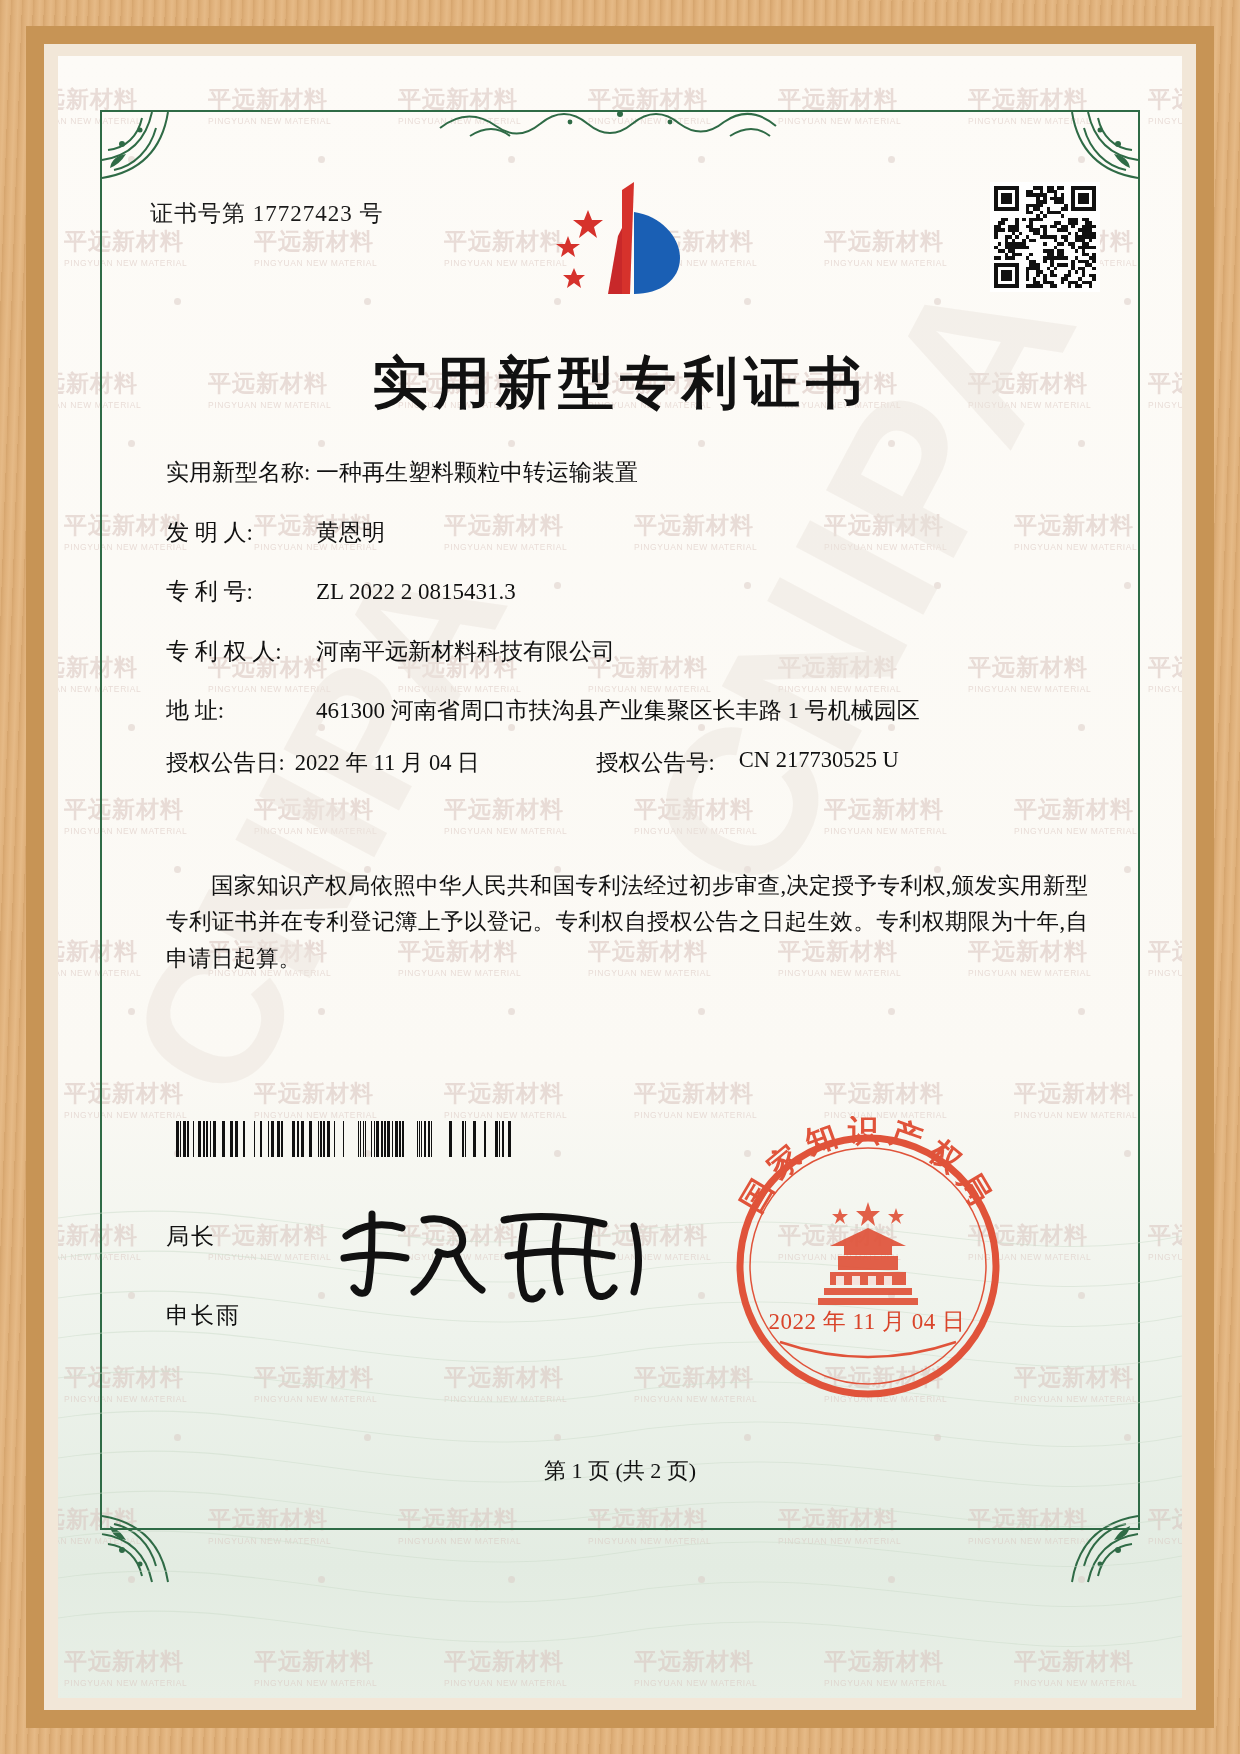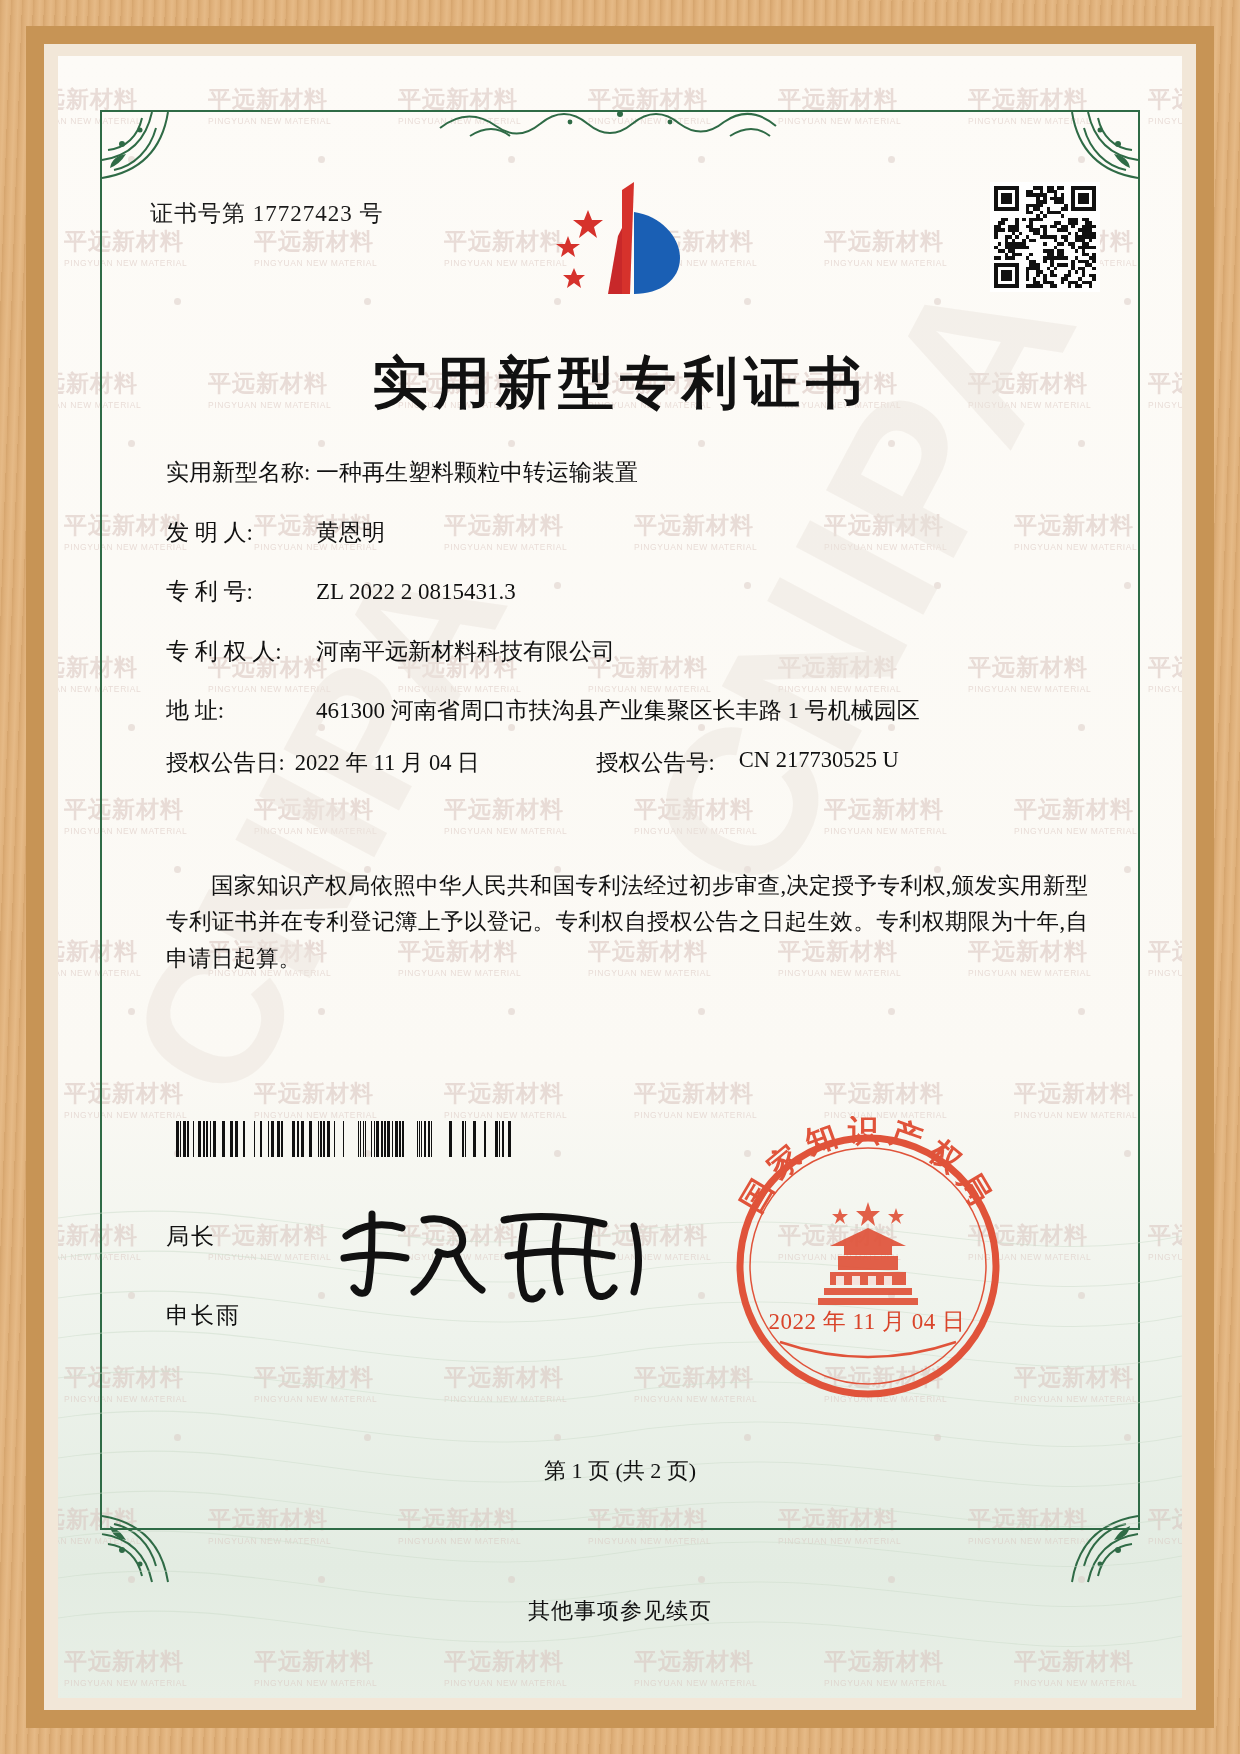--- a/index.html
+++ b/index.html
@@ -959,15 +959,14 @@
         <path d="M176,24 C204,18 244,20 276,28"></path>
         <path d="M196,30 C192,56 190,80 196,98 C200,106 210,104 214,96"></path>
         <path d="M230,30 C226,54 226,78 232,96"></path>
         <path d="M262,28 C258,52 258,76 264,94 C268,104 280,102 286,92"></path>
         <path d="M180,60 C214,54 252,54 284,60"></path>
         <path d="M306,30 C312,54 312,76 306,96"></path>
       </g>
     </svg>
 
     <div class="pagenum">第 1 页 (共 2 页)</div>
-    <div class="footnote">其他事项参见续页</div>
   </div>
 </div>
 
 </body></html>

